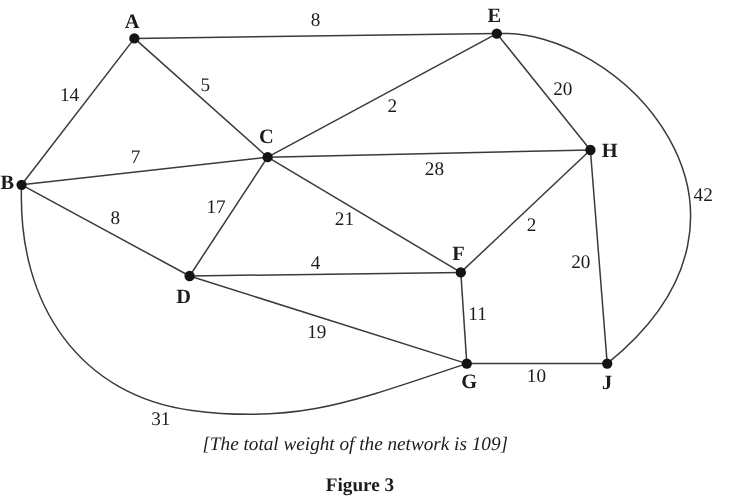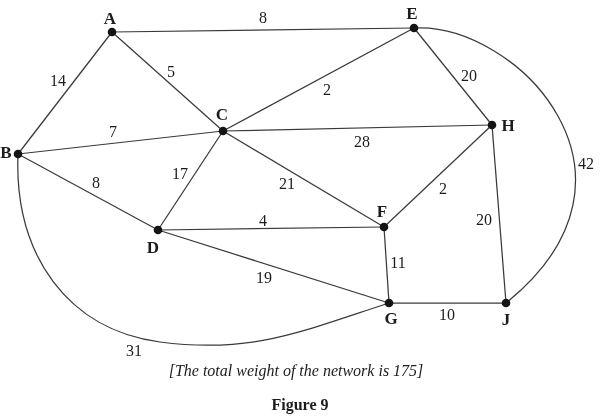--- a/index.html
+++ b/index.html
@@ -92,15 +92,15 @@
       <text x="412" y="13" text-anchor="middle" dominant-baseline="central" class="nodelabel" fill="#1c1c1c">E</text>
       <circle cx="384" cy="227" r="4.3" fill="#141414"></circle>
       <text x="382" y="211" text-anchor="middle" dominant-baseline="central" class="nodelabel" fill="#1c1c1c">F</text>
       <circle cx="389" cy="303" r="4.3" fill="#141414"></circle>
       <text x="391" y="318" text-anchor="middle" dominant-baseline="central" class="nodelabel" fill="#1c1c1c">G</text>
       <circle cx="492" cy="125" r="4.3" fill="#141414"></circle>
       <text x="508" y="125" text-anchor="middle" dominant-baseline="central" class="nodelabel" fill="#1c1c1c">H</text>
       <circle cx="506" cy="303" r="4.3" fill="#141414"></circle>
       <text x="506" y="319" text-anchor="middle" dominant-baseline="central" class="nodelabel" fill="#1c1c1c">J</text>
     </svg>
-  <div class="note">[The total weight of the network is 175]</div>
-  <div class="figlabel">Figure 9</div>
+  <div class="note">[The total weight of the network is 109]</div>
+  <div class="figlabel">Figure 3</div>
 </div>
 
 </body></html>

